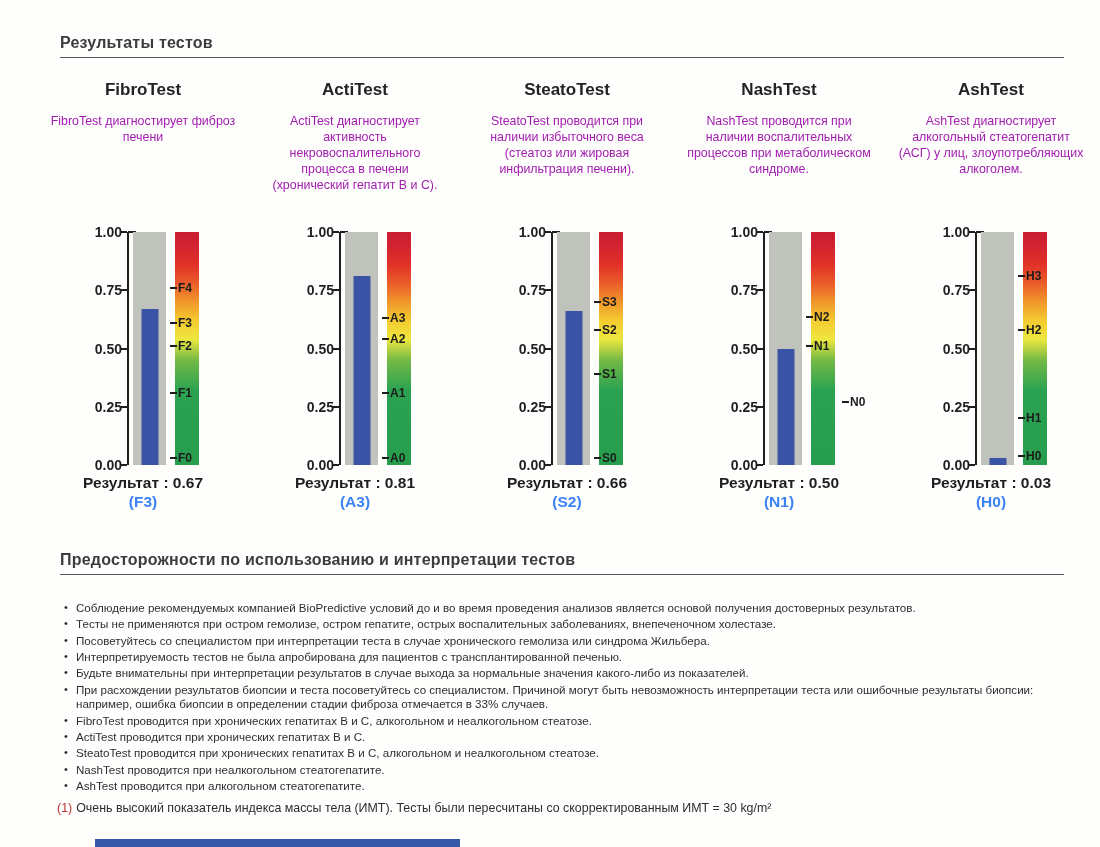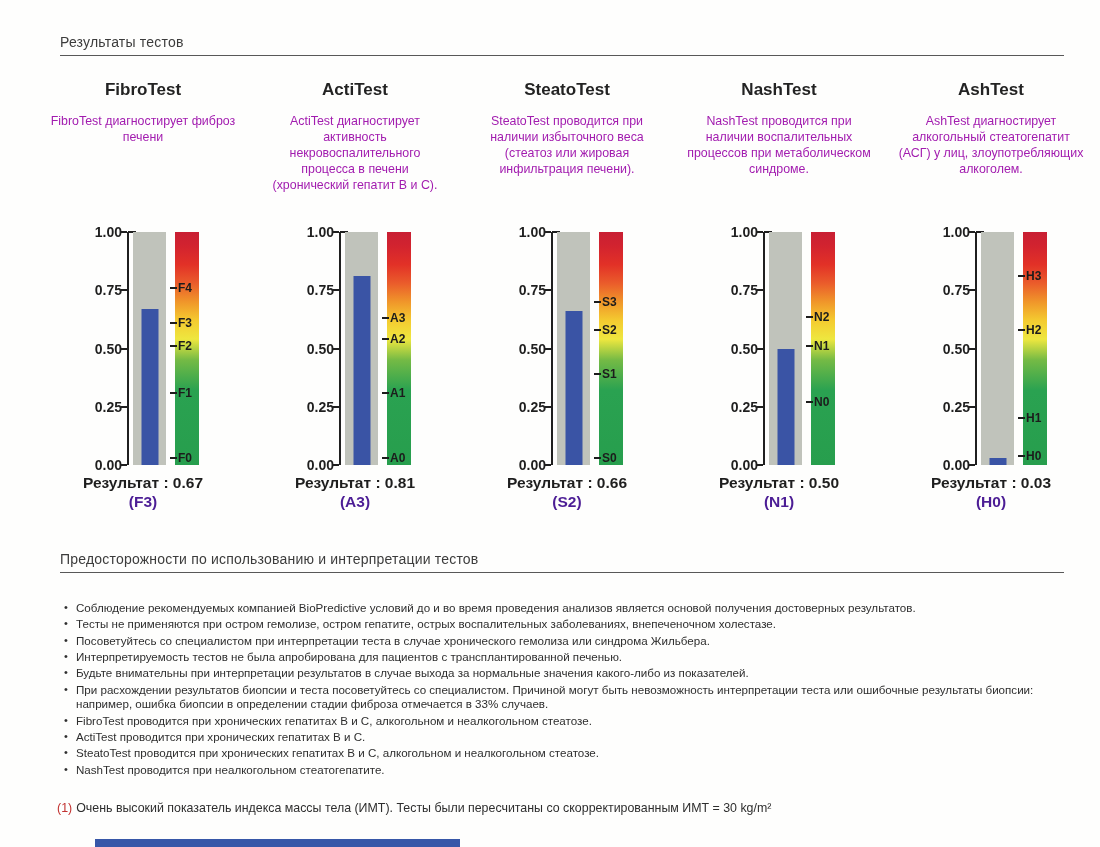--- a/index.html
+++ b/index.html
@@ -1,20 +1,20 @@
 <!DOCTYPE html>
 <html><head>
 <meta charset="utf-8">
 <style>
   * { margin:0; padding:0; box-sizing:border-box; }
   html,body { background:#ffffff; }
   .page { position:relative; width:1100px; height:847px; background:#fefefdff;
           font-family:"Liberation Sans", sans-serif; color:#2d2d2d; overflow:hidden; }
 
-  .section-title { font-size:14px; font-weight:400; color:#3c3c3c; letter-spacing:.2px; }
+  .section-title { font-size:16px; font-weight:700; color:#3c3c3c; letter-spacing:.2px; }
   .rule { border:none; border-top:1.5px solid #585858; margin-top:5px; }
 
   #results-header { position:absolute; left:60px; right:36px; top:34px; }
   #tests-row { position:absolute; left:50px; right:26px; top:76px;
                display:grid; grid-template-columns:repeat(5,1fr); column-gap:26px; }
   .test-col { display:flex; flex-direction:column; align-items:center; }
   .test-name { font-size:17px; font-weight:700; color:#232323; margin-top:4px; }
   .test-desc { margin-top:13px; font-size:12.4px; line-height:1.29; color:#a21caf;
                text-align:center; height:119px; width:186px; }
 
@@ -32,21 +32,21 @@
   .gradbar { position:relative; width:24px; height:100%; margin-left:9px;
              background:linear-gradient(to top,
                #279e4d 0%, #2aa251 32%, #74ba45 45%, #eee73f 54%, #f4cb30 62%,
                #f0962a 70%, #ea5c2b 78%, #e23127 86%, #d2232f 94%, #c81f33 100%); }
   .mark { position:absolute; left:-5px; display:flex; align-items:center;
           transform:translateY(-50%); }
   .mark b { display:block; width:7px; height:2px; background:#1c1c1c; margin-right:1px; }
   .mark span { font-size:12px; font-weight:700; color:#1c1c1c; line-height:1; }
 
   .result-line { margin-top:9px; font-size:15.5px; font-weight:700; color:#1e1e1e; }
-  .result-stage { font-size:15.5px; font-weight:700; color:#4c1d95; margin-top:1px; }
+  .result-stage { font-size:15.5px; font-weight:700; color:#3b82f6; margin-top:1px; }
 
   #precautions-header { position:absolute; left:60px; right:36px; top:551px; }
   #bullets { position:absolute; left:62px; right:38px; top:601px; list-style:none; }
   #bullets li { position:relative; padding-left:14px; font-size:11.6px; line-height:1.28;
                 color:#2e2e2e; margin-bottom:1.5px; }
   #bullets li::before { content:"\2022"; position:absolute; left:2px; top:-1px; font-size:11px; }
 
   #footnote { position:absolute; left:57px; top:801px; font-size:12.4px; color:#2e2e2e; }
   #footnote .marker { color:#c23230; margin-right:4px; }
 
@@ -224,21 +224,21 @@
           </div>
           <div class="gradbar">
             <div class="mark" style="top: 23%; margin-top: 31px;">
               <b></b>
               <span>N2</span>
             </div>
             <div class="mark" style="top: 49%;">
               <b></b>
               <span>N1</span>
             </div>
-            <div class="mark" style="top: 73%;">
+            <div class="mark" style="top: 73%; margin-left: 36px;">
               <b></b>
               <span>N0</span>
             </div>
           </div>
         </div>
         <div class="result-line">Результат : 0.50</div>
         <div class="result-stage">(N1)</div>
       </div>
       <div class="test-col">
         <div class="test-name">AshTest</div>
@@ -295,18 +295,19 @@
       <li>Соблюдение рекомендуемых компанией BioPredictive условий до и во время проведения анализов является основой получения достоверных результатов.</li>
       <li>Тесты не применяются при остром гемолизе, остром гепатите, острых воспалительных заболеваниях, внепеченочном холестазе.</li>
       <li>Посоветуйтесь со специалистом при интерпретации теста в случае хронического гемолиза или синдрома Жильбера.</li>
       <li>Интерпретируемость тестов не была апробирована для пациентов с трансплантированной печенью.</li>
       <li>Будьте внимательны при интерпретации результатов в случае выхода за нормальные значения какого-либо из показателей.</li>
       <li>При расхождении результатов биопсии и теста посоветуйтесь со специалистом. Причиной могут быть невозможность интерпретации теста или ошибочные результаты биопсии: например, ошибка биопсии в определении стадии фиброза отмечается в 33% случаев.</li>
       <li>FibroTest проводится при хронических гепатитах B и C, алкогольном и неалкогольном стеатозе.</li>
       <li>ActiTest проводится при хронических гепатитах B и C.</li>
       <li>SteatoTest проводится при хронических гепатитах B и C, алкогольном и неалкогольном стеатозе.</li>
       <li>NashTest проводится при неалкогольном стеатогепатите.</li>
+      <li>AshTest проводится при алкогольном стеатогепатите.</li>
     </ul>
 
   <p id="footnote"><span class="marker">(1)</span><span>Очень высокий показатель индекса массы тела (ИМТ). Тесты были пересчитаны со скорректированным ИМТ = 30 kg/m²</span></p>
 
   <div class="footer-strip"></div>
 </div>
 
 </body></html>

